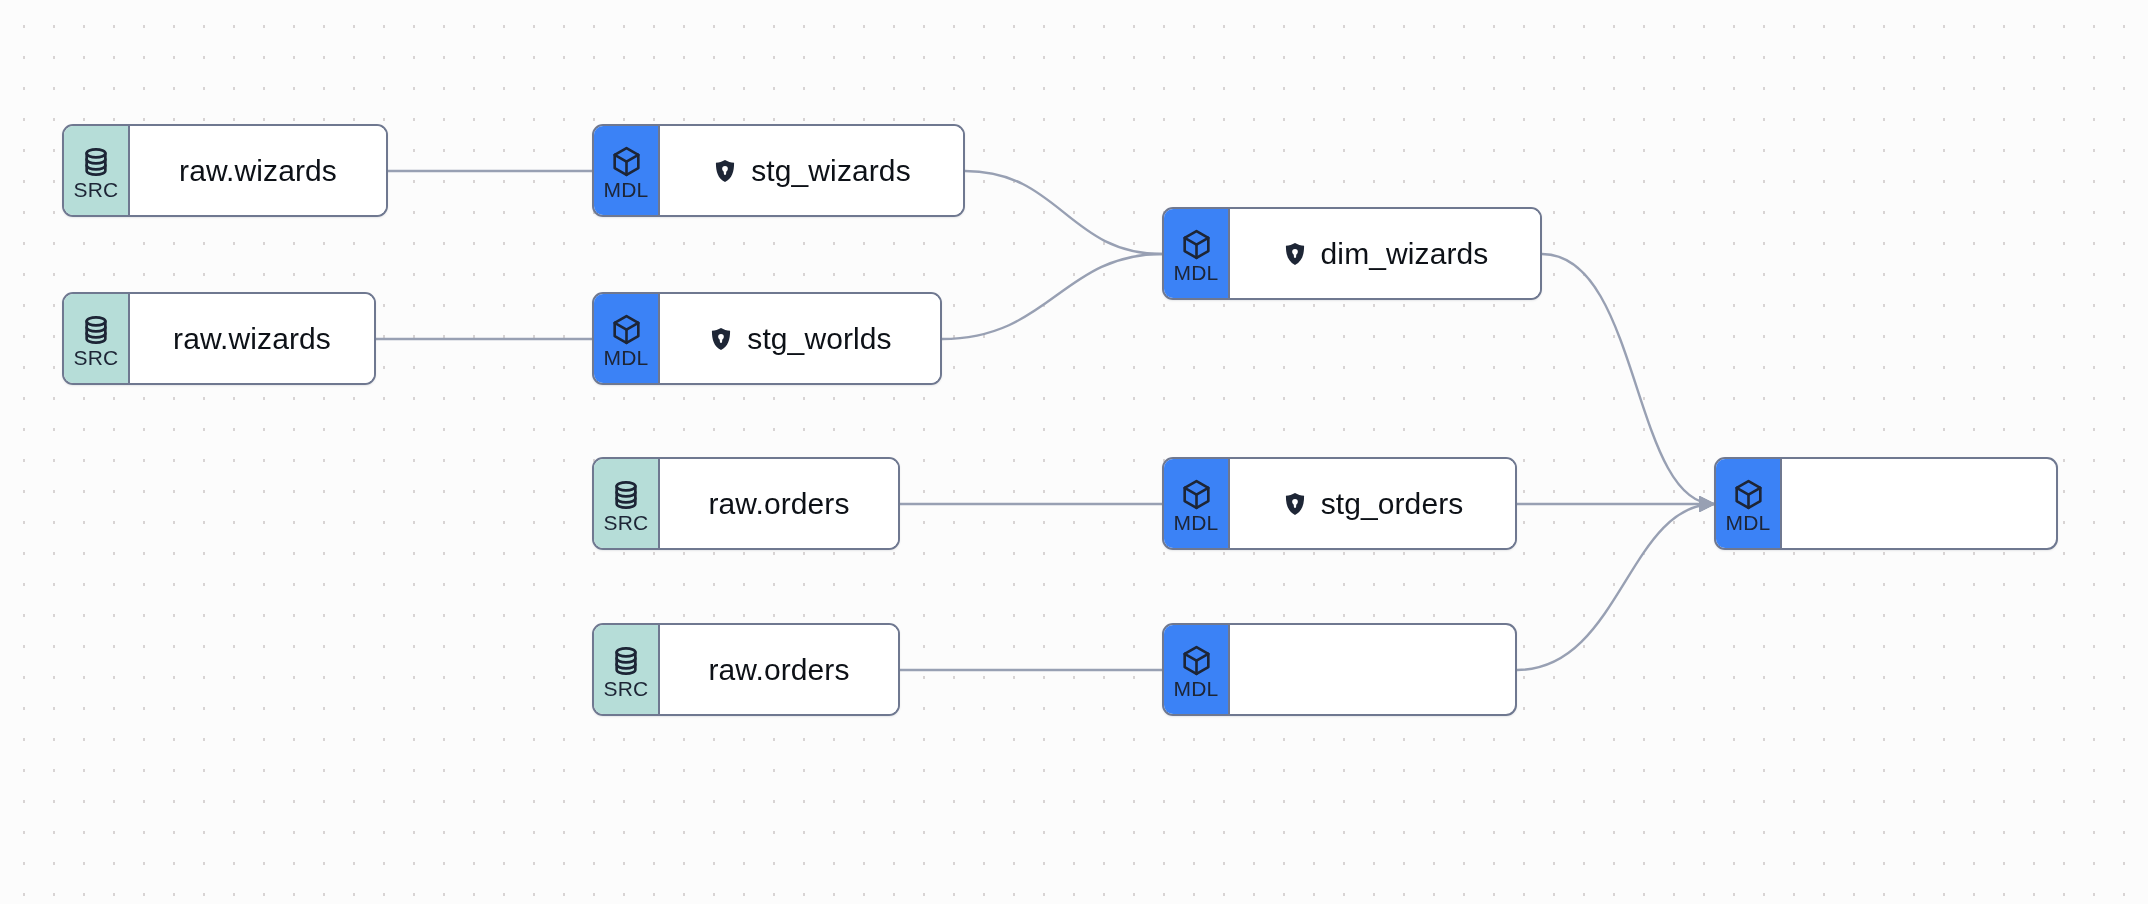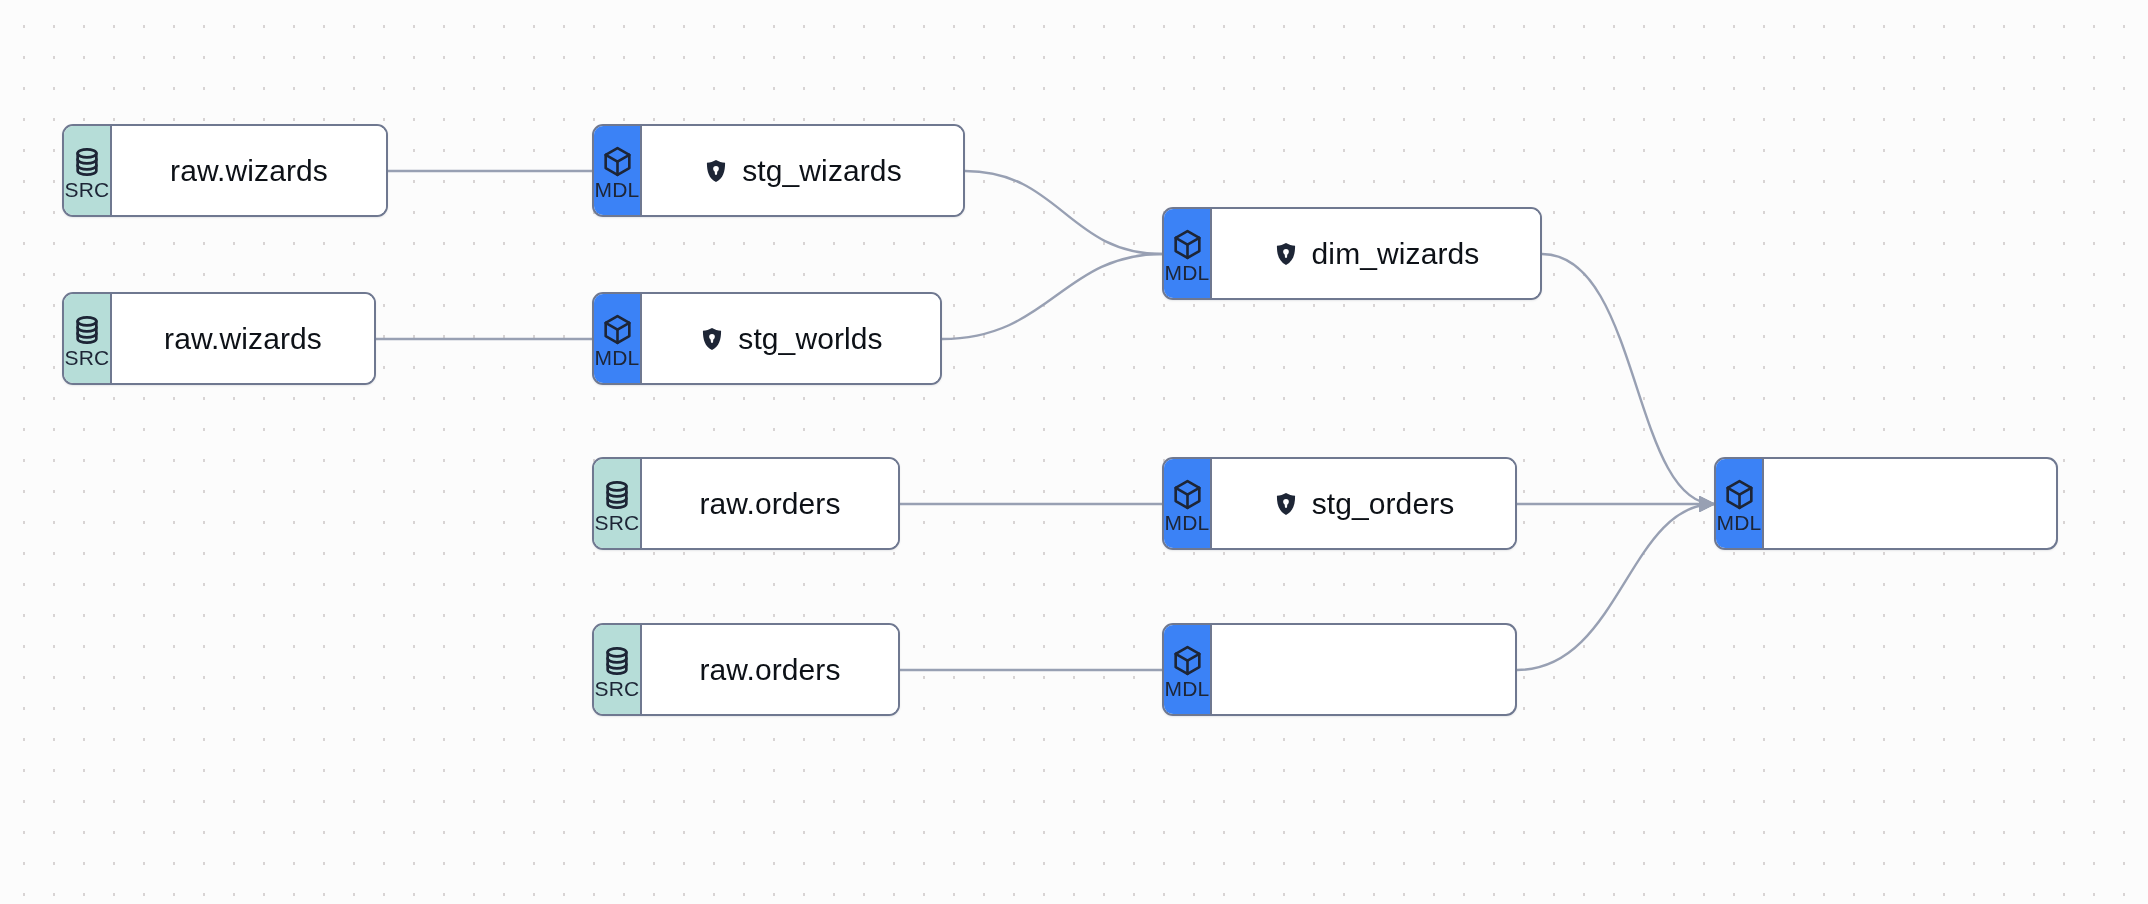--- a/index.html
+++ b/index.html
@@ -33,21 +33,21 @@
     align-items: stretch;
     border: 2.2px solid #6f7890;
     border-radius: 11px;
     background: #ffffff;
     box-sizing: border-box;
     overflow: hidden;
     box-shadow: 0 1px 2px rgba(40,48,70,0.10);
   }
   .node-badge {
     flex: 0 0 auto;
-    width: 48px;
+    width: 66px;
     display: flex;
     flex-direction: column;
     align-items: center;
     justify-content: center;
     gap: 1px;
     border-right: 2.2px solid #6f7890;
     box-sizing: border-box;
     padding-top: 4px;
   }
   .badge-src { background: #b6ddd8; }

